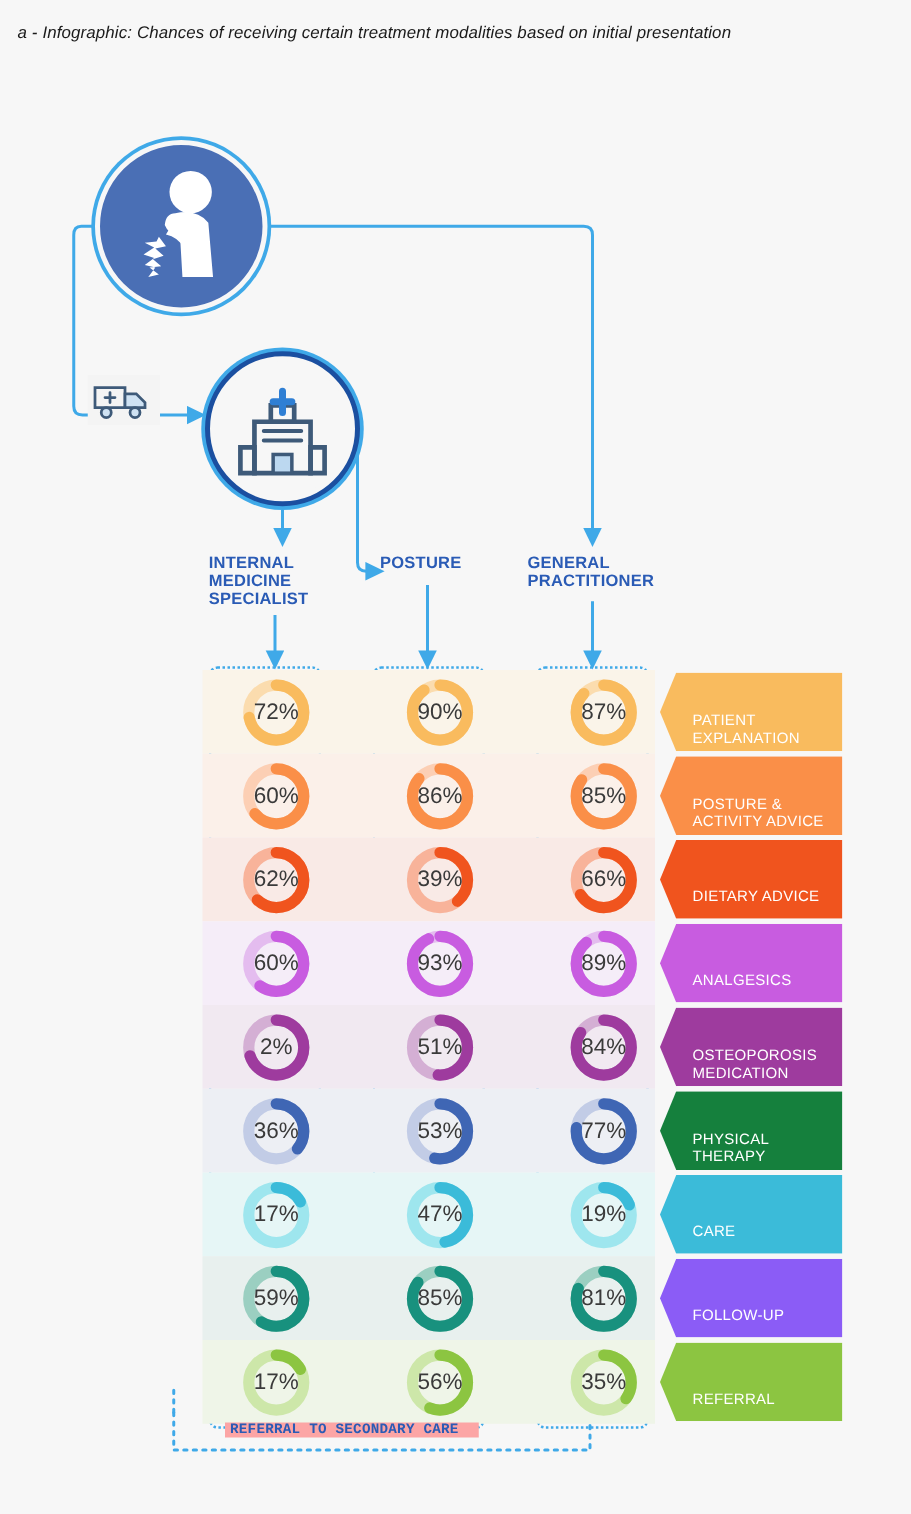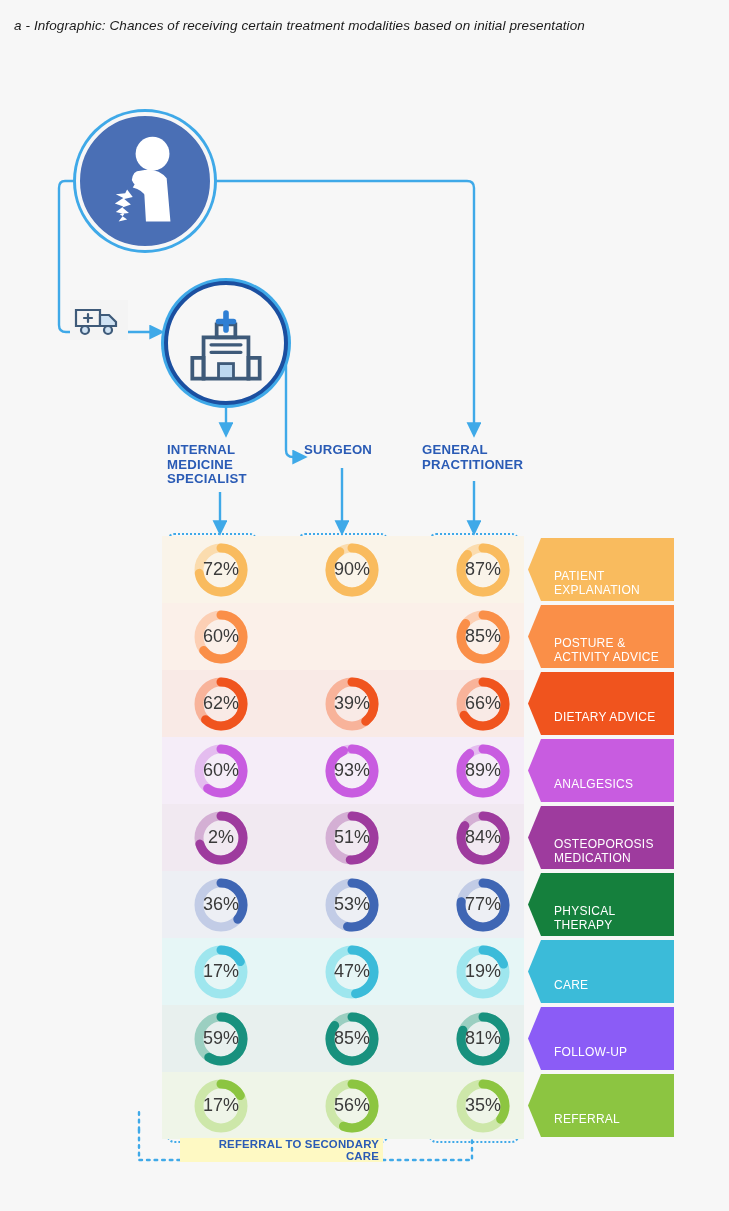--- a/index.html
+++ b/index.html
@@ -72,22 +72,22 @@
 
   
   .colbox{
     position:absolute;border:2px dotted #3fa9e8;border-radius:7px;
     box-sizing:border-box;
   }
 
   
   #refcare{
     position:absolute;left:168px;top:1138px;width:195px;
-    text-align:right;font-size:11.4px;font-weight:700;color:#2a5bb5;
-    letter-spacing:.2px;background:#fef9c3;padding:0 4px;
+    text-align:left;font-size:11.4px;font-weight:700;color:#2a5bb5;
+    letter-spacing:.2px;background:#fca5a5;padding:0 4px;font-family:Liberation Mono, monospace;
   }
 </style>
 </head>
 <body>
 
 <div id="caption">a - Infographic: Chances of receiving certain treatment modalities based on initial presentation</div>
 
 <div id="stage">
 
   <svg id="wires" viewBox="0 0 729 1211">
@@ -142,21 +142,21 @@
       <path d="M26,78 h12 v22 h-12 z" fill="none" stroke="#3e5a79" stroke-width="4"></path>
       <path d="M86,78 h12 v22 h-12 z" fill="none" stroke="#3e5a79" stroke-width="4"></path>
       <rect x="54" y="84" width="16" height="16" fill="#bcd8f0" stroke="#3e5a79" stroke-width="3"></rect>
       <path d="M46,64 h32 M46,72 h32" stroke="#3e5a79" stroke-width="3.4" stroke-linecap="round"></path>
     </svg>
   </div>
 
   <div class="provider ims" style="white-space:pre-line">INTERNAL
 MEDICINE
 SPECIALIST</div>
-  <div class="provider sur" style="white-space:pre-line">SURGEON</div>
+  <div class="provider sur" style="white-space:pre-line">POSTURE</div>
   <div class="provider gp" style="white-space:pre-line">GENERAL
 PRACTITIONER</div>
 
   <div class="colbox" style="left:155px;top:533px;width:90px;height:610px;"></div>
   <div class="colbox" style="left:286px;top:533px;width:90px;height:610px;"></div>
   <div class="colbox" style="left:417px;top:533px;width:90px;height:610px;"></div>
 
   <div id="matrix">
       <div class="row">
         <div class="rowband" style="background: rgb(250, 244, 233);"></div>
@@ -196,20 +196,29 @@
         <div class="rowband" style="background: rgb(251, 240, 233);"></div>
         <div class="cell c0">
           <div class="donut">
             <svg width="56" height="56" viewBox="0 0 56 56">
               <circle cx="28" cy="28" r="22" fill="none" stroke="#FCCFB4" stroke-width="9"></circle>
               <circle cx="28" cy="28" r="22" fill="none" stroke="#FA8F48" stroke-width="9" stroke-linecap="round" stroke-dasharray="88.47 138.23" transform="rotate(-90 28 28)"></circle>
             </svg>
             <div class="pct">60%</div>
           </div>
         </div>
+        <div class="cell c1">
+          <div class="donut">
+            <svg width="56" height="56" viewBox="0 0 56 56">
+              <circle cx="28" cy="28" r="22" fill="none" stroke="#FCCFB4" stroke-width="9"></circle>
+              <circle cx="28" cy="28" r="22" fill="none" stroke="#FA8F48" stroke-width="9" stroke-linecap="round" stroke-dasharray="118.88 138.23" transform="rotate(-90 28 28)"></circle>
+            </svg>
+            <div class="pct">86%</div>
+          </div>
+        </div>
         <div class="cell c2">
           <div class="donut">
             <svg width="56" height="56" viewBox="0 0 56 56">
               <circle cx="28" cy="28" r="22" fill="none" stroke="#FCCFB4" stroke-width="9"></circle>
               <circle cx="28" cy="28" r="22" fill="none" stroke="#FA8F48" stroke-width="9" stroke-linecap="round" stroke-dasharray="117.50 138.23" transform="rotate(-90 28 28)"></circle>
             </svg>
             <div class="pct">85%</div>
           </div>
         </div>
         <div class="bar" style="background: rgb(250, 143, 72);">

